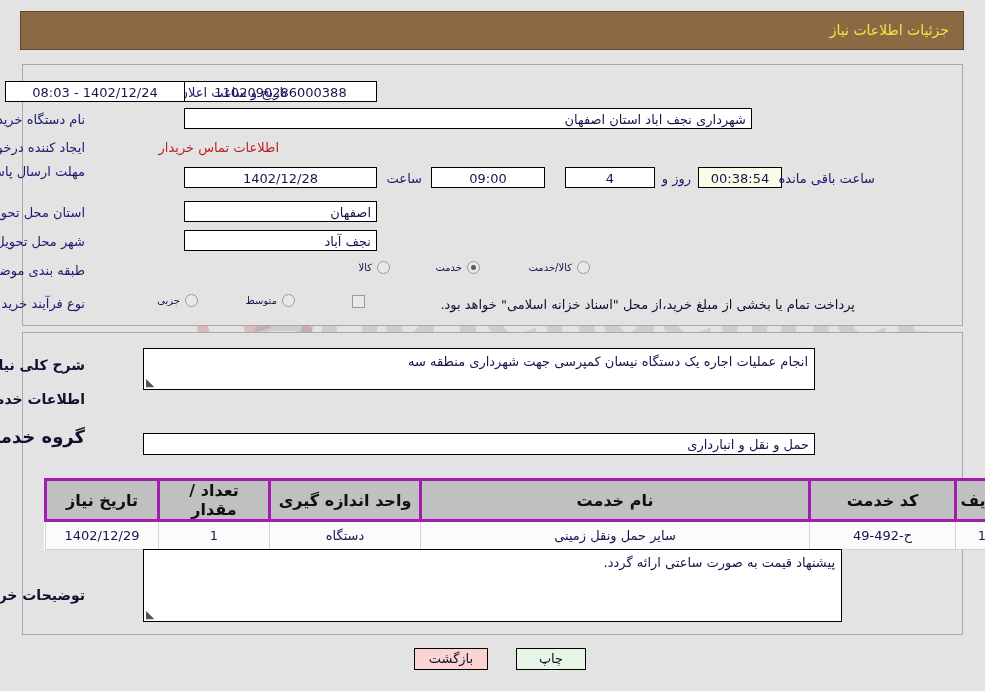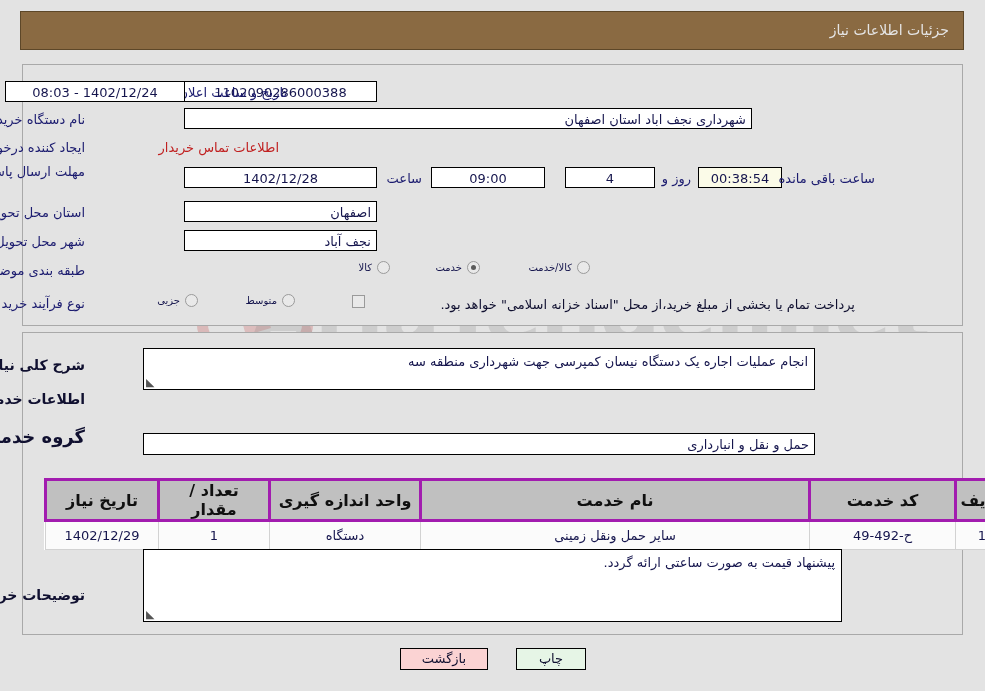--- a/index.html
+++ b/index.html
@@ -54,21 +54,21 @@
     height: 39px;
     background: #8a6a42;
     border: 1px solid #5d4728;
     box-sizing: border-box;
     z-index: 10;
   }
   .titlebar .t {
     position: absolute;
     right: 14px;
     top: 10px;
-    color: #e5e5e5;
+    color: #fde047;
     font-size: 14px;
     white-space: nowrap;
   }
 
   
   .panel {
     position: absolute;
     background: #e3e3e3;
     border: 1px solid #a9a9a9;
     box-sizing: border-box;
@@ -337,15 +337,15 @@
     </tbody>
   </table>
 
   <div class="lbl bold blk" style="right:900px; top:587px; font-size:14px;">توضیحات خریدار:</div>
   <div class="ta" style="right:143px; top:549px; width:699px; height:73px;">
     <span>پیشنهاد قیمت به صورت ساعتی ارائه گردد.</span>
     <span class="grip">◢</span>
   </div>
 
   <div class="btn green" style="right:399px; top:648px; width:70px;">چاپ</div>
-  <div class="btn pink" style="right:497px; top:648px; width:88px;">بازگشت</div>
+  <div class="btn pink" style="right:497px; top:648px; width:74px;">بازگشت</div>
 
 </div>
 
 </body></html>

